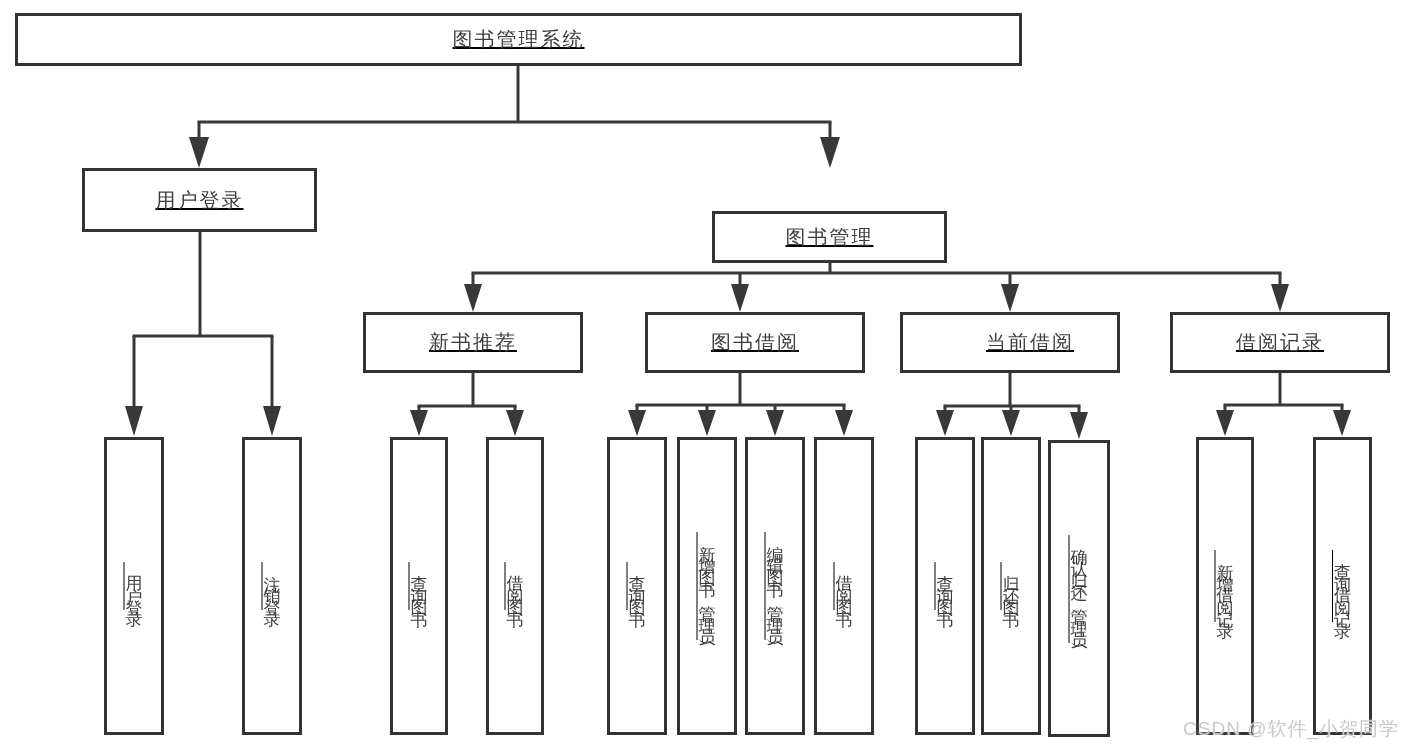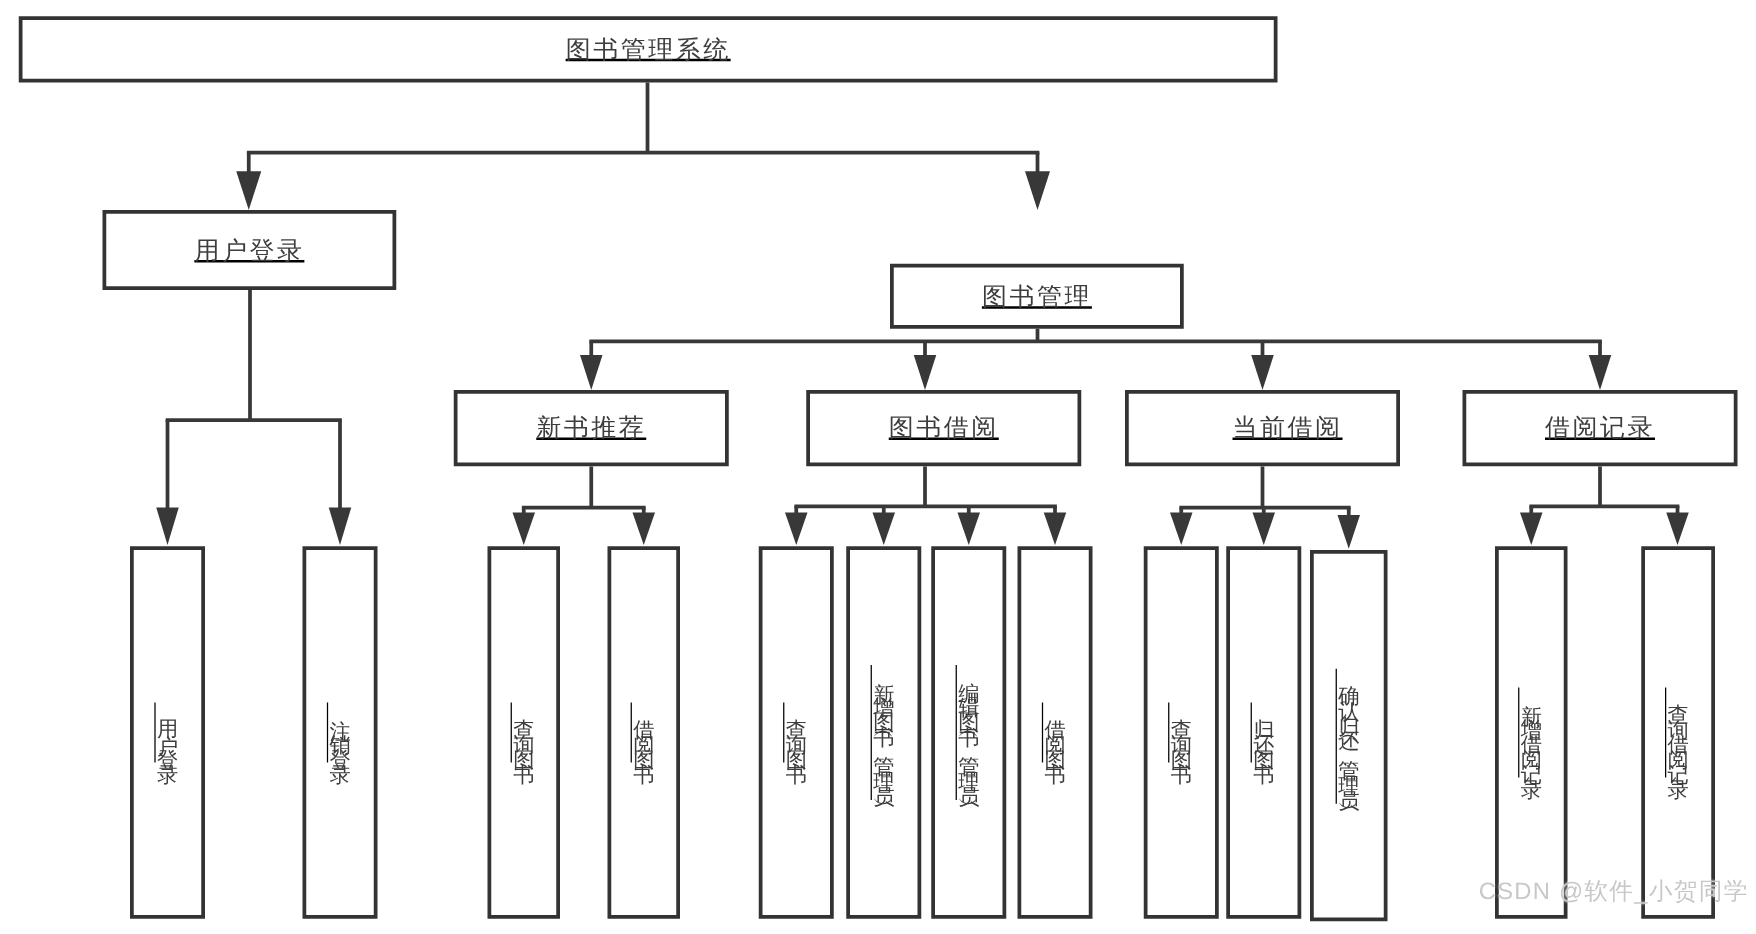--- a/index.html
+++ b/index.html
@@ -48,21 +48,21 @@
     writing-mode: vertical-lr;
     text-orientation: mixed;
     font-size: 17px;
     letter-spacing: 12px;
     color: #3d3d3d;
     line-height: 1;
   }
   .watermark {
     position: absolute;
     right: 6px;
-    bottom: 21px;
+    bottom: 5px;
     font-size: 19px;
     color: #c8c8c8;
     text-shadow: 0 0 2px #ffffff;
     letter-spacing: 1px;
     z-index: 10;
     white-space: nowrap;
   }
 </style>
 </head>
 <body>

